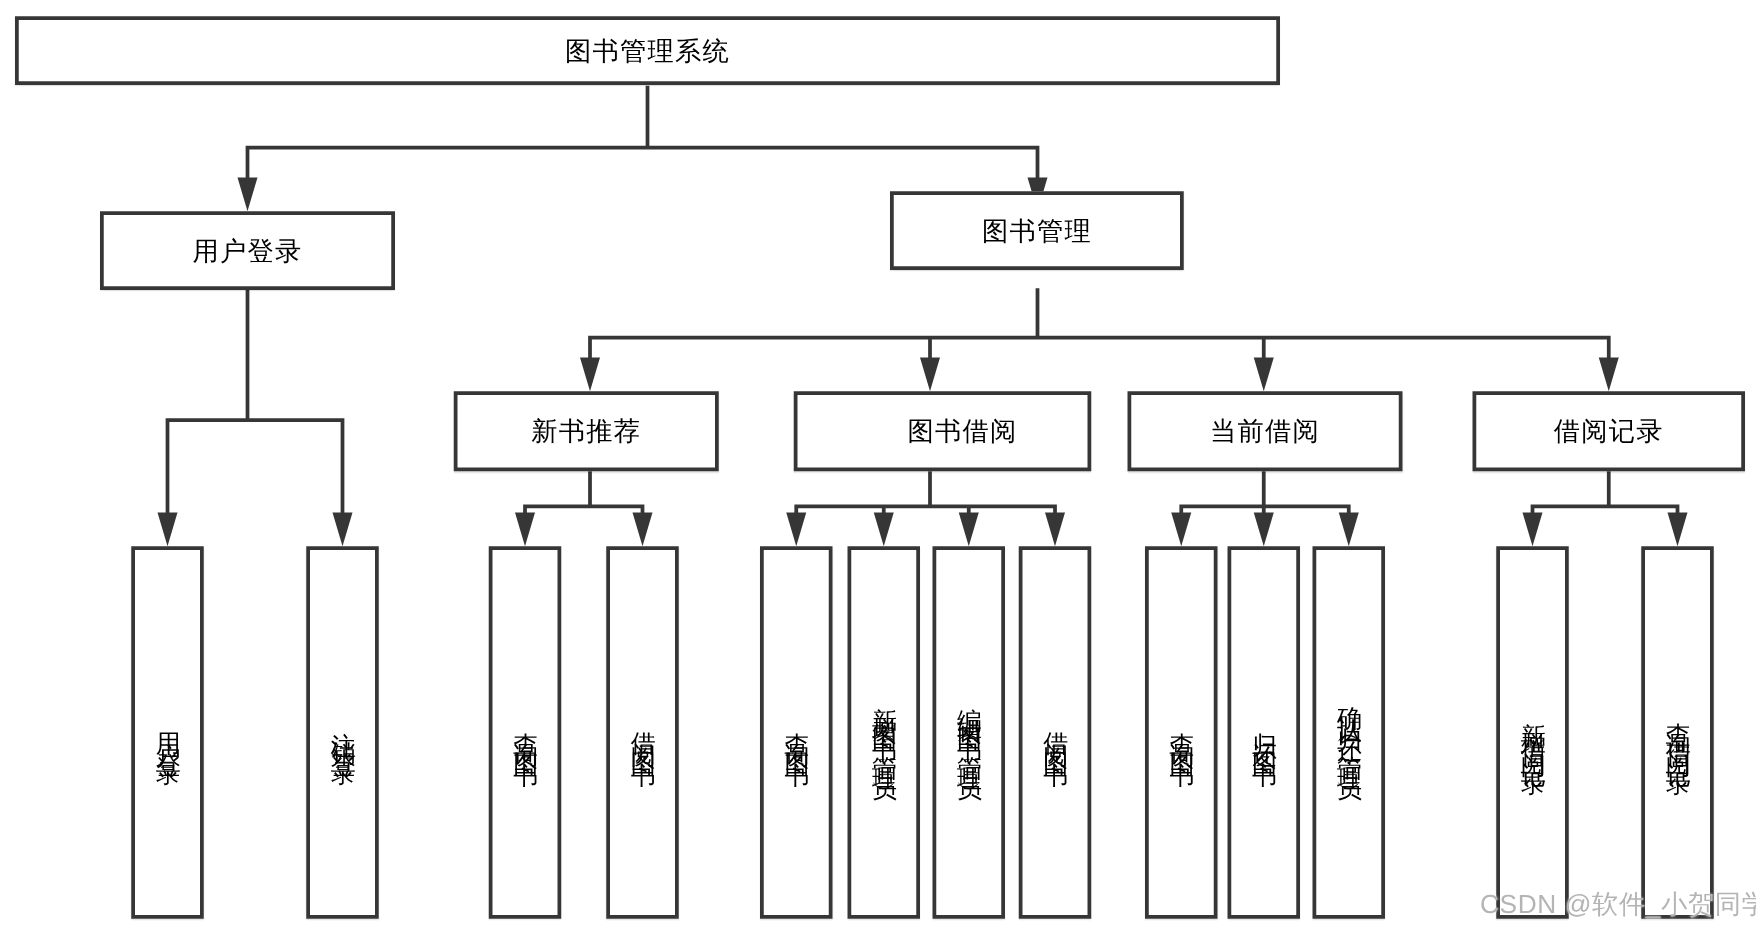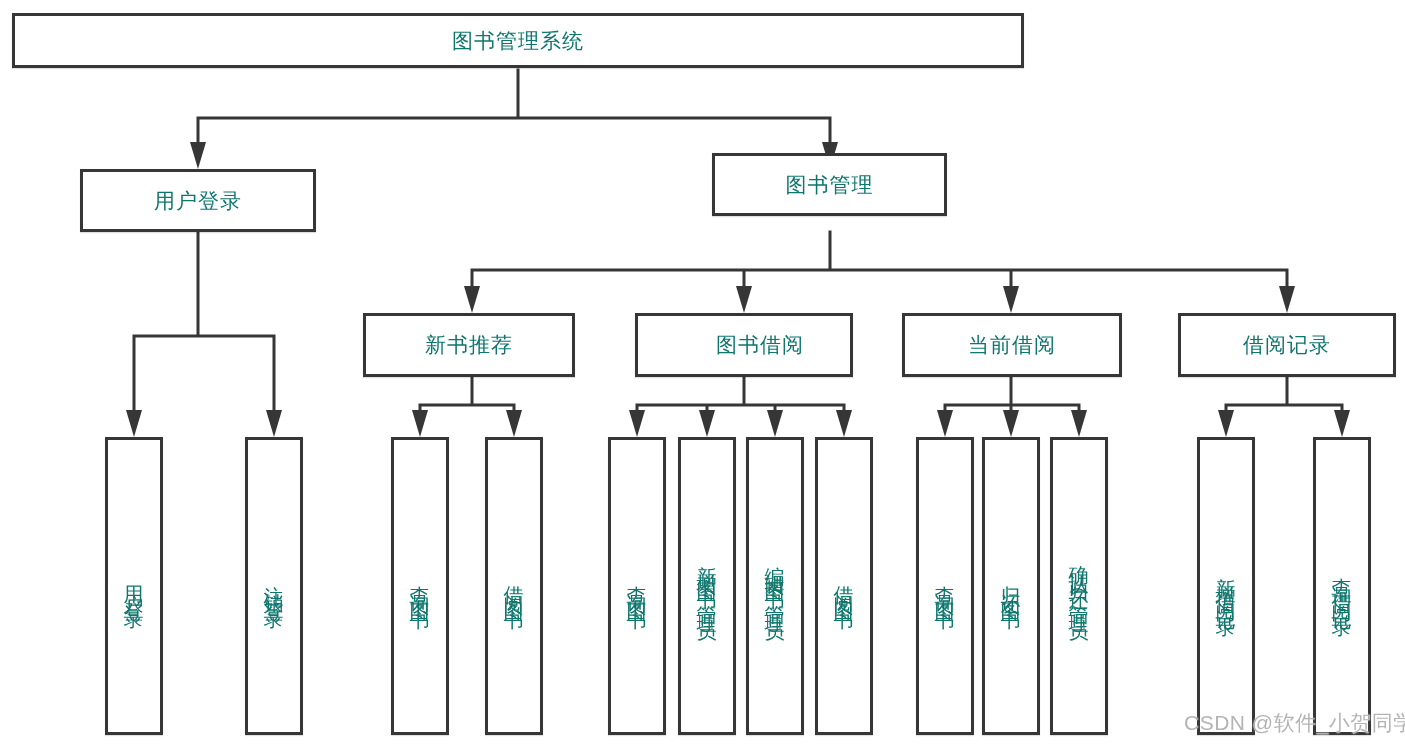--- a/index.html
+++ b/index.html
@@ -18,21 +18,21 @@
     width: 1405px; height: 747px;
     z-index: 1;
   }
   .box {
     position: absolute;
     border: 3px solid #363636;
     background: #ffffff;
     display: flex;
     align-items: center;
     justify-content: center;
-    color: #0f766e;
+    color: #000000;
     font-size: 21px;
     letter-spacing: 1px;
     z-index: 2;
     box-shadow: 0 1px 1px rgba(0,0,0,0.12);
   }
   .vbox {
     font-size: 20px;
   }
   .vbox .vtext {
     writing-mode: vertical-rl;
@@ -121,21 +121,21 @@
   <div class="box" style="left:80px; top:169px; width:236px; height:63px;">
     <span>用户登录</span>
   </div>
   <div class="box" style="left:712px; top:153px; width:235px; height:63px;">
     <span>图书管理</span>
   </div>
 
   <div class="box" style="left:363px; top:313px; width:212px; height:64px;">
     <span>新书推荐</span>
   </div>
-  <div class="box" style="left:635px; top:313px; width:218px; height:64px;padding-left:32px;">
+  <div class="box" style="left:635px; top:313px; width:238px; height:64px;padding-left:32px;">
     <span>图书借阅</span>
   </div>
   <div class="box" style="left:902px; top:313px; width:220px; height:64px;text-align:right;">
     <span>当前借阅</span>
   </div>
   <div class="box" style="left:1178px; top:313px; width:218px; height:64px;">
     <span>借阅记录</span>
   </div>
 
   <div class="box vbox" style="left:105px; top:437px; width:58px; height:298px;">

